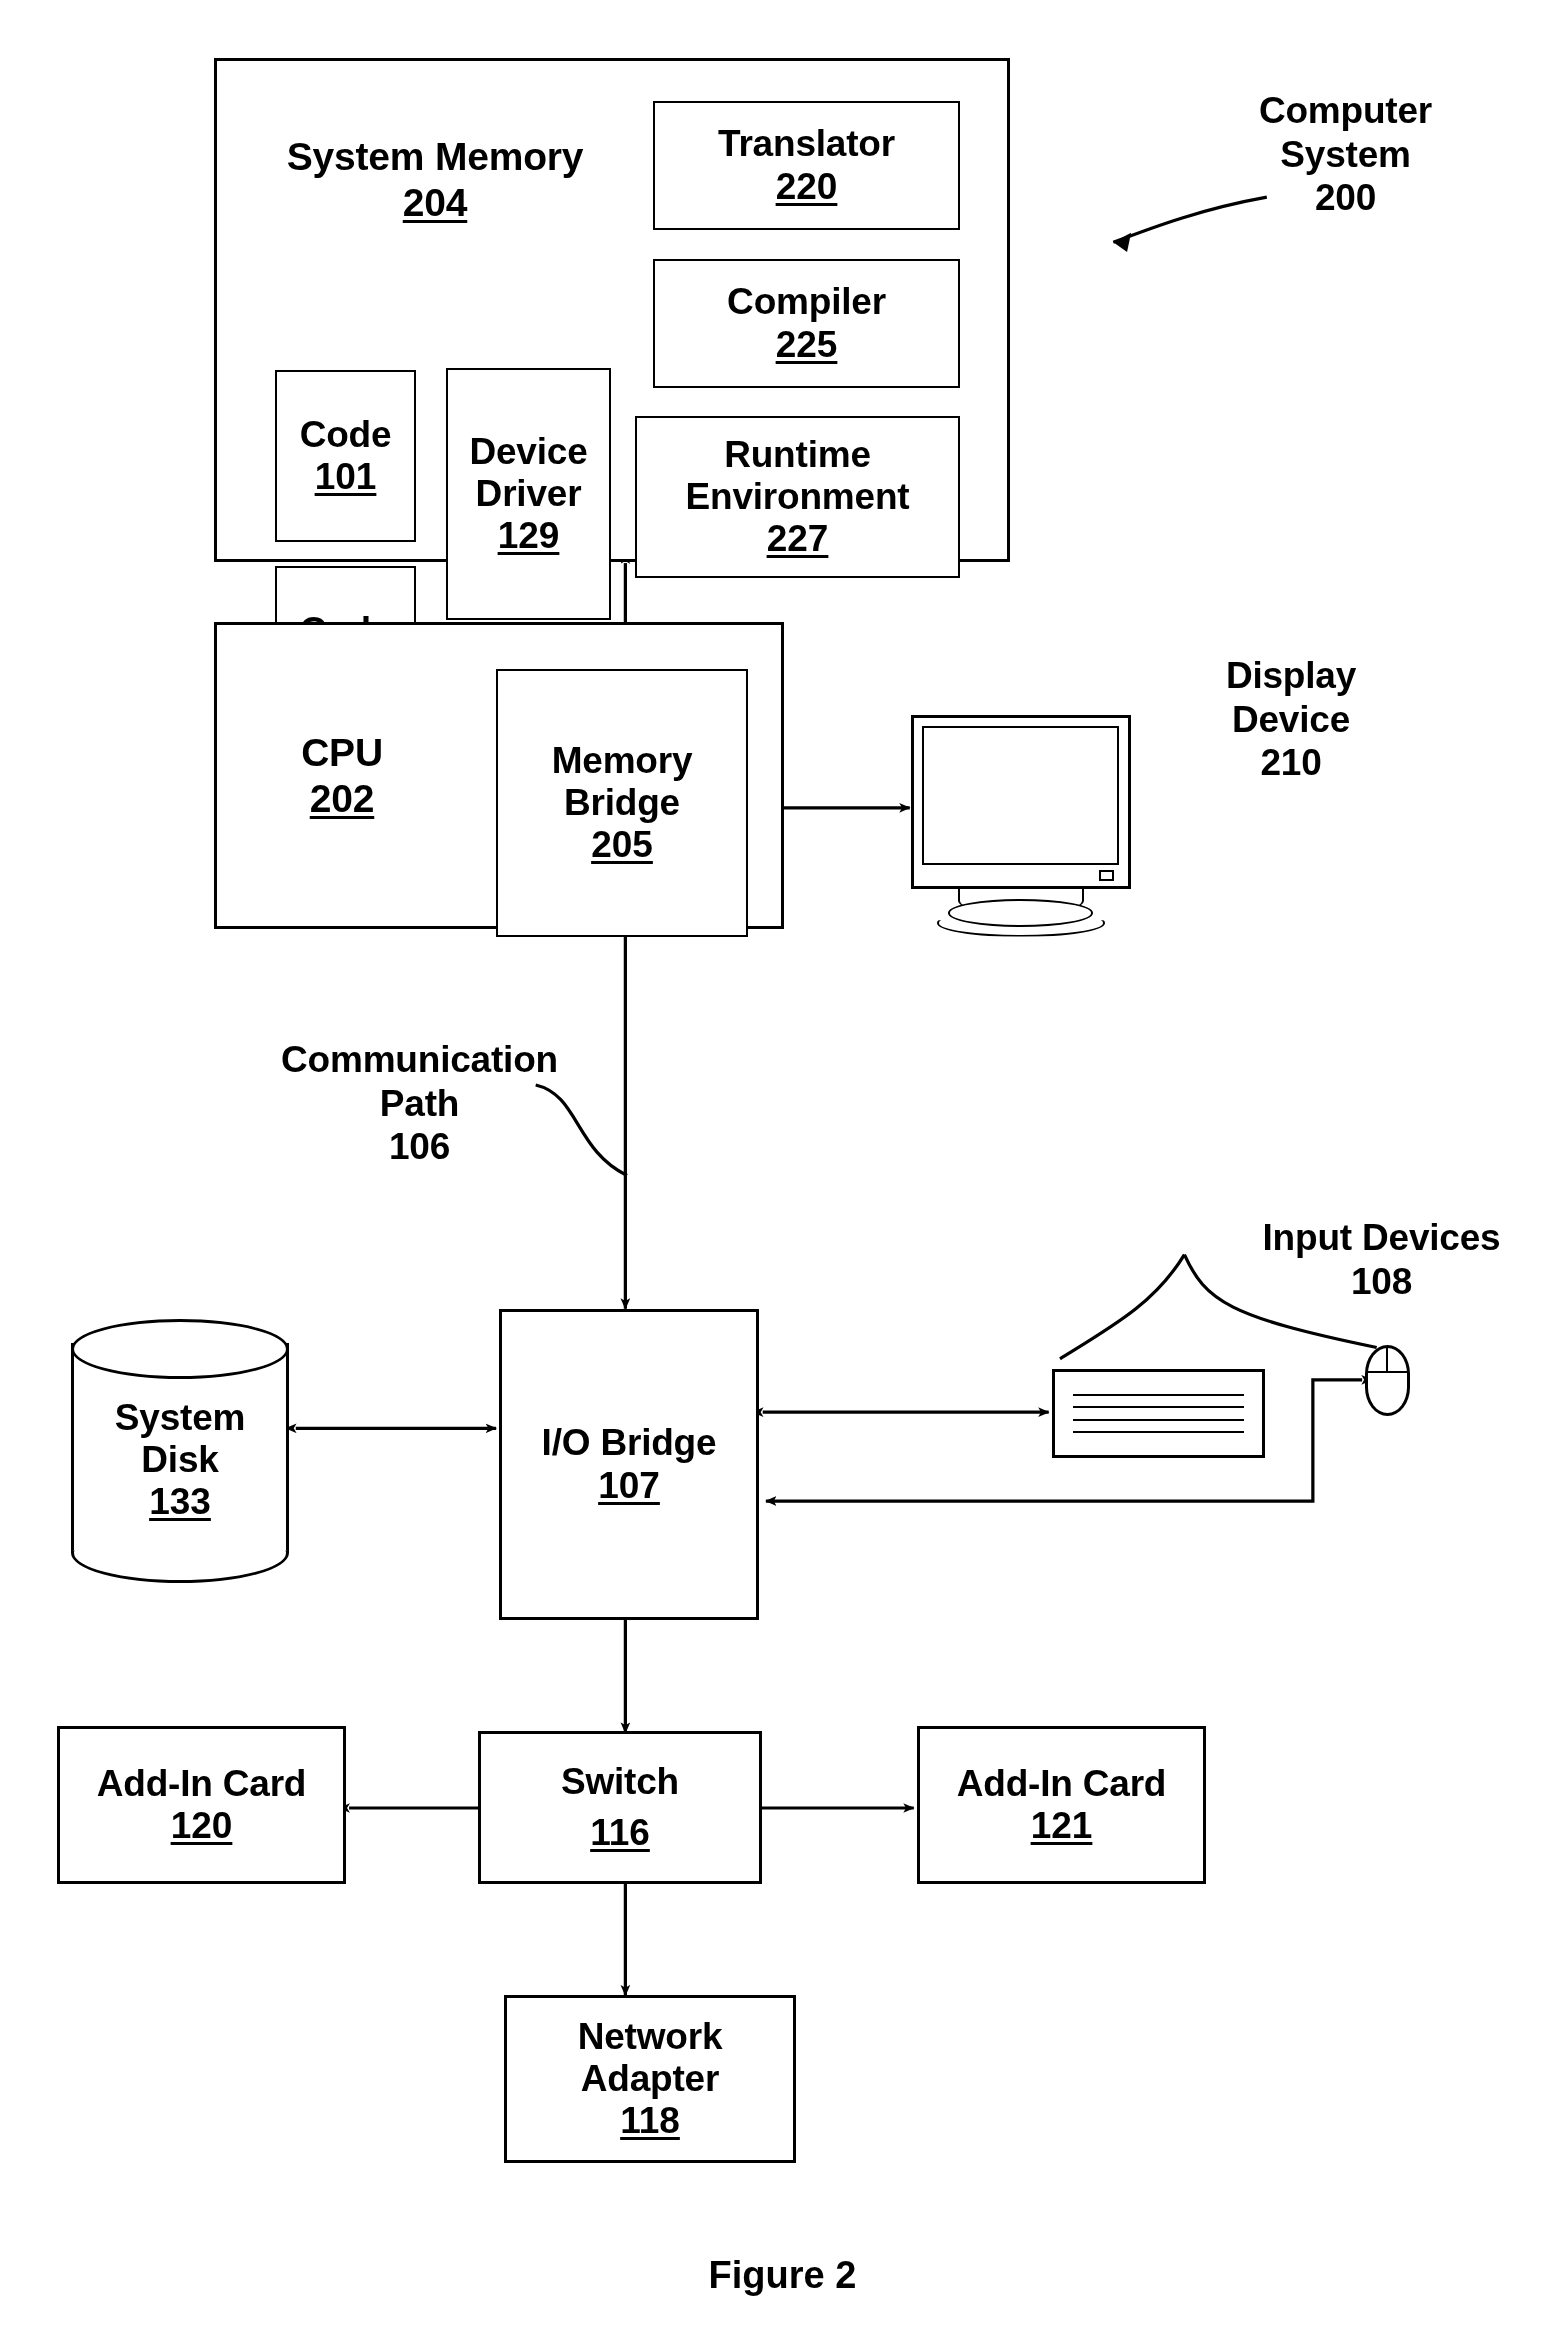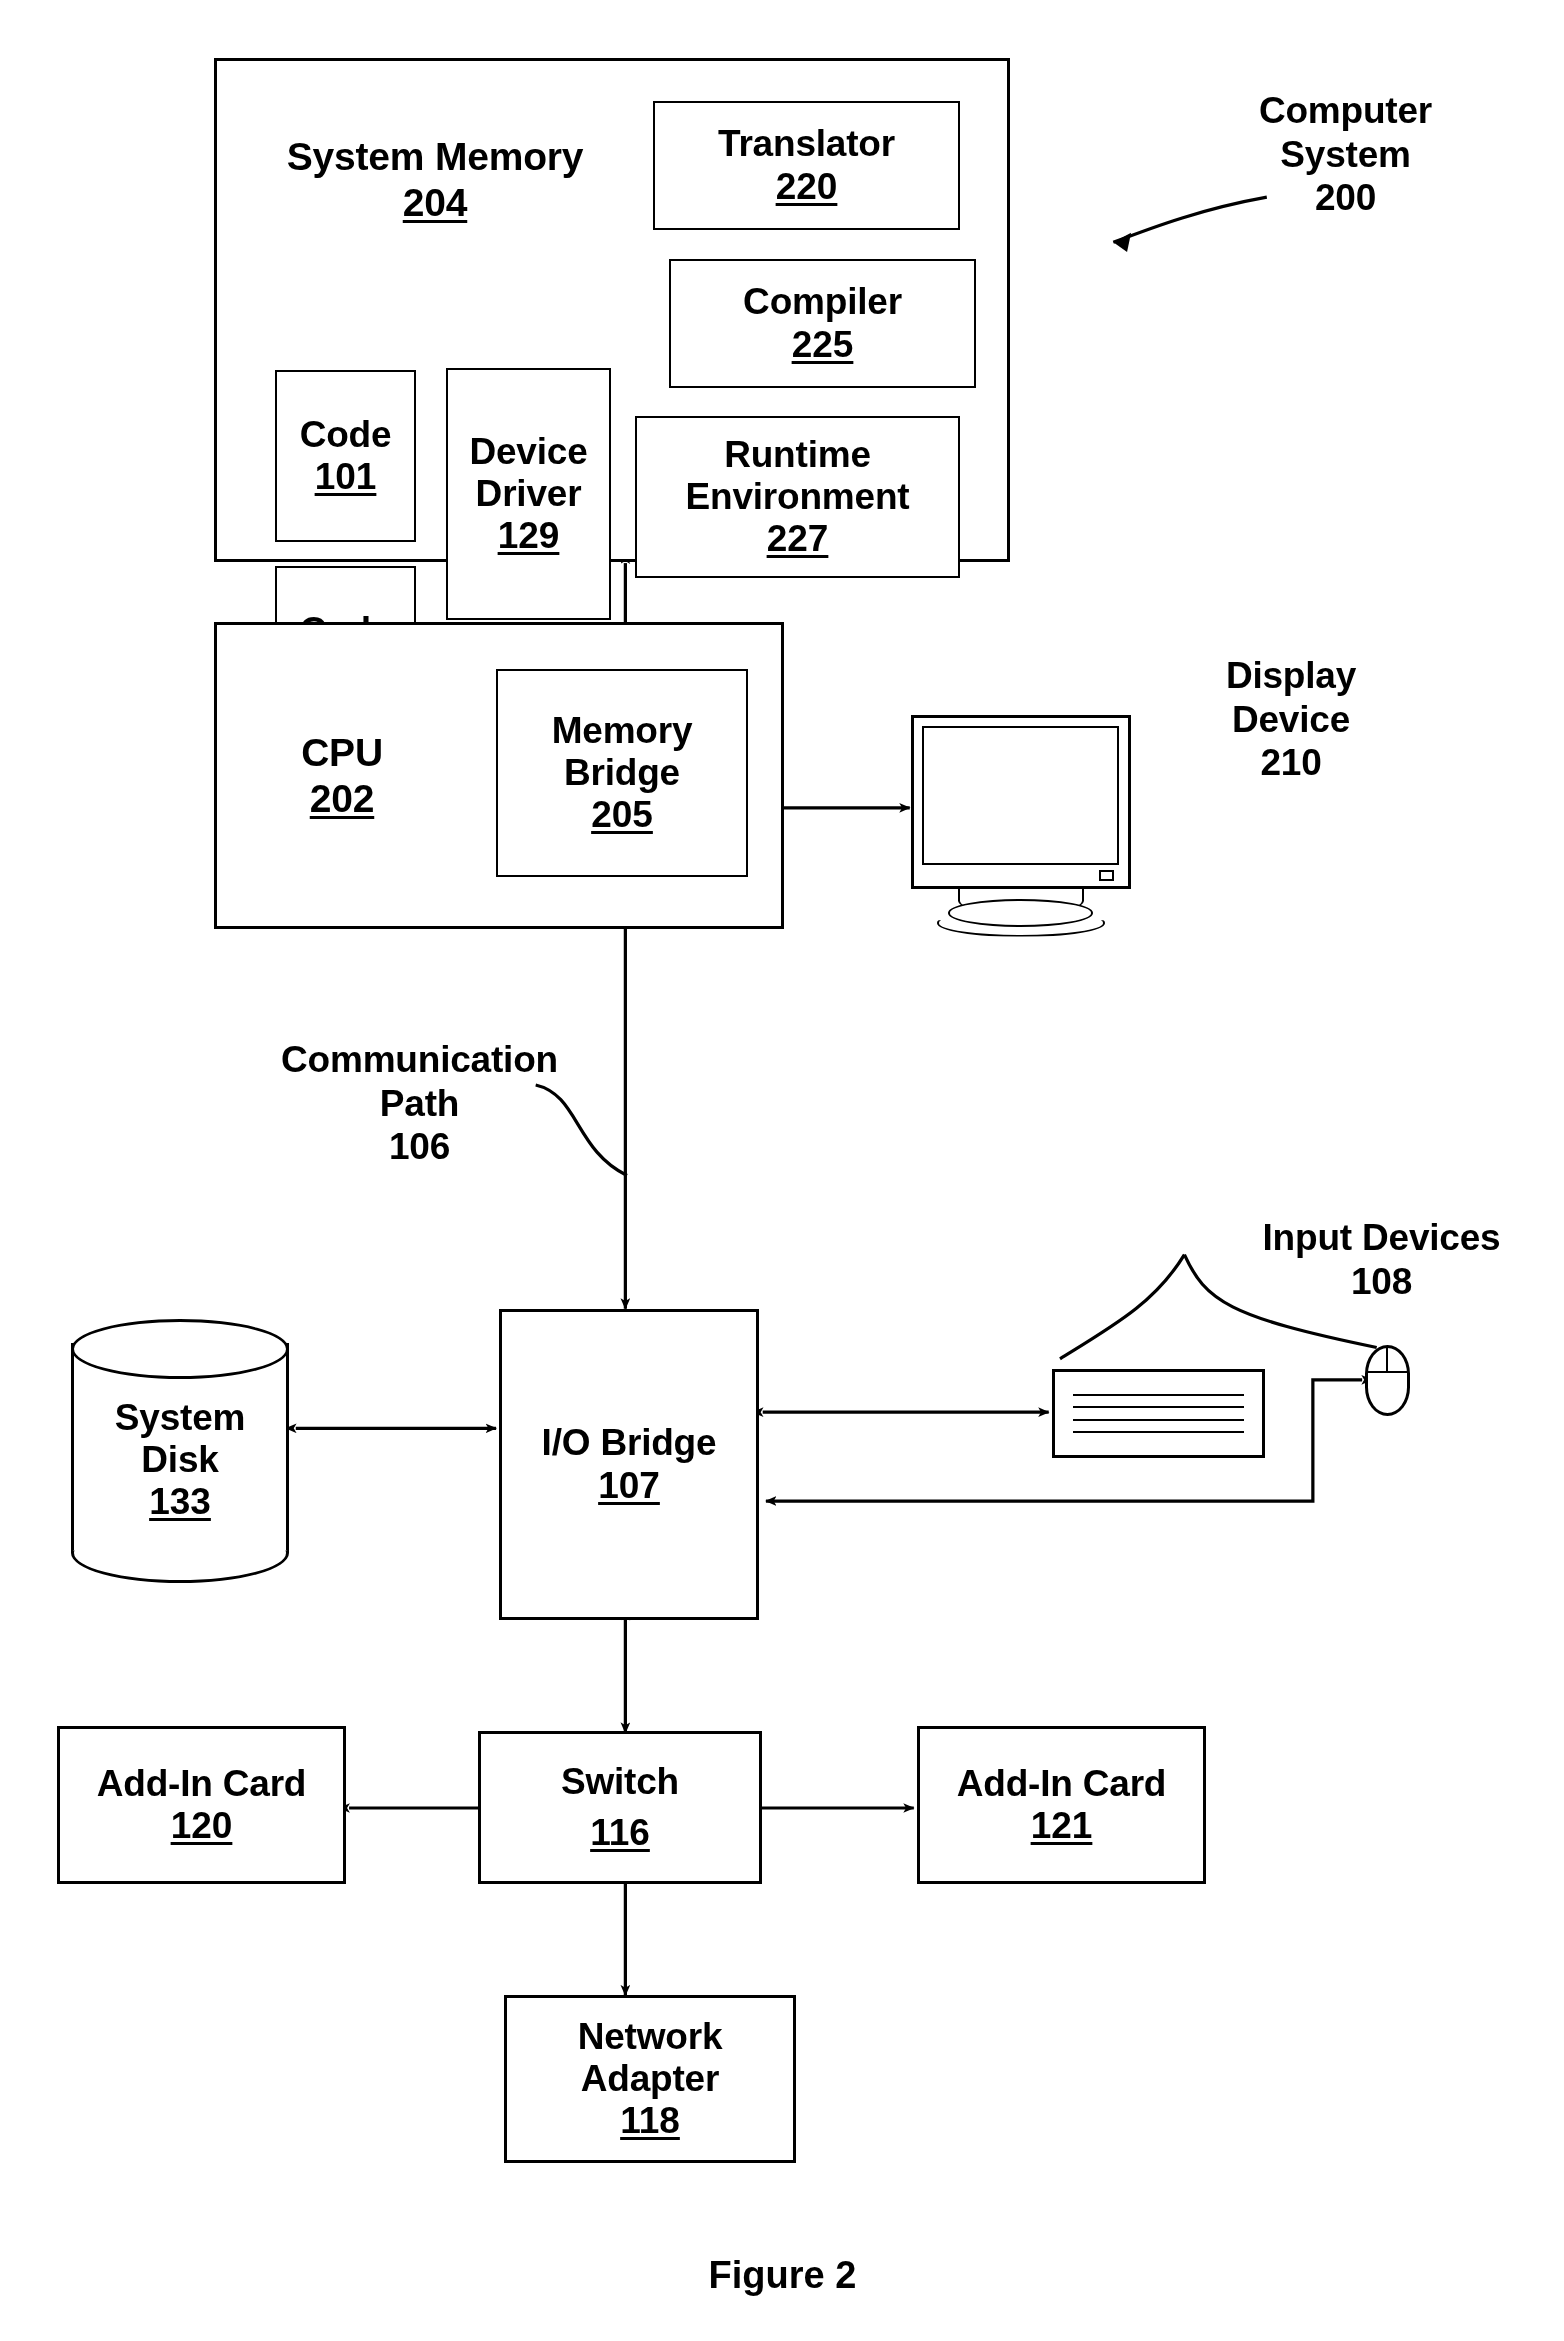--- a/index.html
+++ b/index.html
@@ -295,21 +295,21 @@
       <span class="lbl t46">Device</span>
       <span class="lbl t46">Driver</span>
       <span class="num t46">129</span>
     </div>
 
     <div class="box thin" style="left:436px; top:40px; width:307px; height:129px;">
       <span class="lbl t46">Translator</span>
       <span class="num t46">220</span>
     </div>
 
-    <div class="box thin" style="left:452px; top:198px; width:307px; height:129px;">
+    <div class="box thin" style="left:436px; top:198px; width:307px; height:129px;">
       <span class="lbl t46">Compiler</span>
       <span class="num t46">225</span>
     </div>
 
     <div class="box thin" style="left:418px; top:355px; width:325px; height:162px;">
       <span class="lbl t46">Runtime</span>
       <span class="lbl t46">Environment</span>
       <span class="num t46">227</span>
     </div>
   </div>
@@ -319,21 +319,21 @@
     <span>System</span><br>
     <span>200</span>
   </div>
 
   <div class="box" id="cpu-block" style="left:214px; top:622px; width:570px; height:307px; display:block;">
     <div class="caption t48" style="left:32px; top:105px; width:186px;">
       <span class="lbl">CPU</span><br>
       <span class="num">202</span>
     </div>
 
-    <div class="box thin" style="left:279px; top:44px; width:252px; height:208px;text-align:right;">
+    <div class="box thin" style="left:279px; top:44px; width:252px; height:268px;text-align:right;">
       <span class="lbl t46">Memory</span>
       <span class="lbl t46">Bridge</span>
       <span class="num t46">205</span>
     </div>
   </div>
 
   <div id="display-monitor">
     <div class="bezel"></div>
     <div class="screen"></div>
     <div class="power-led"></div>

